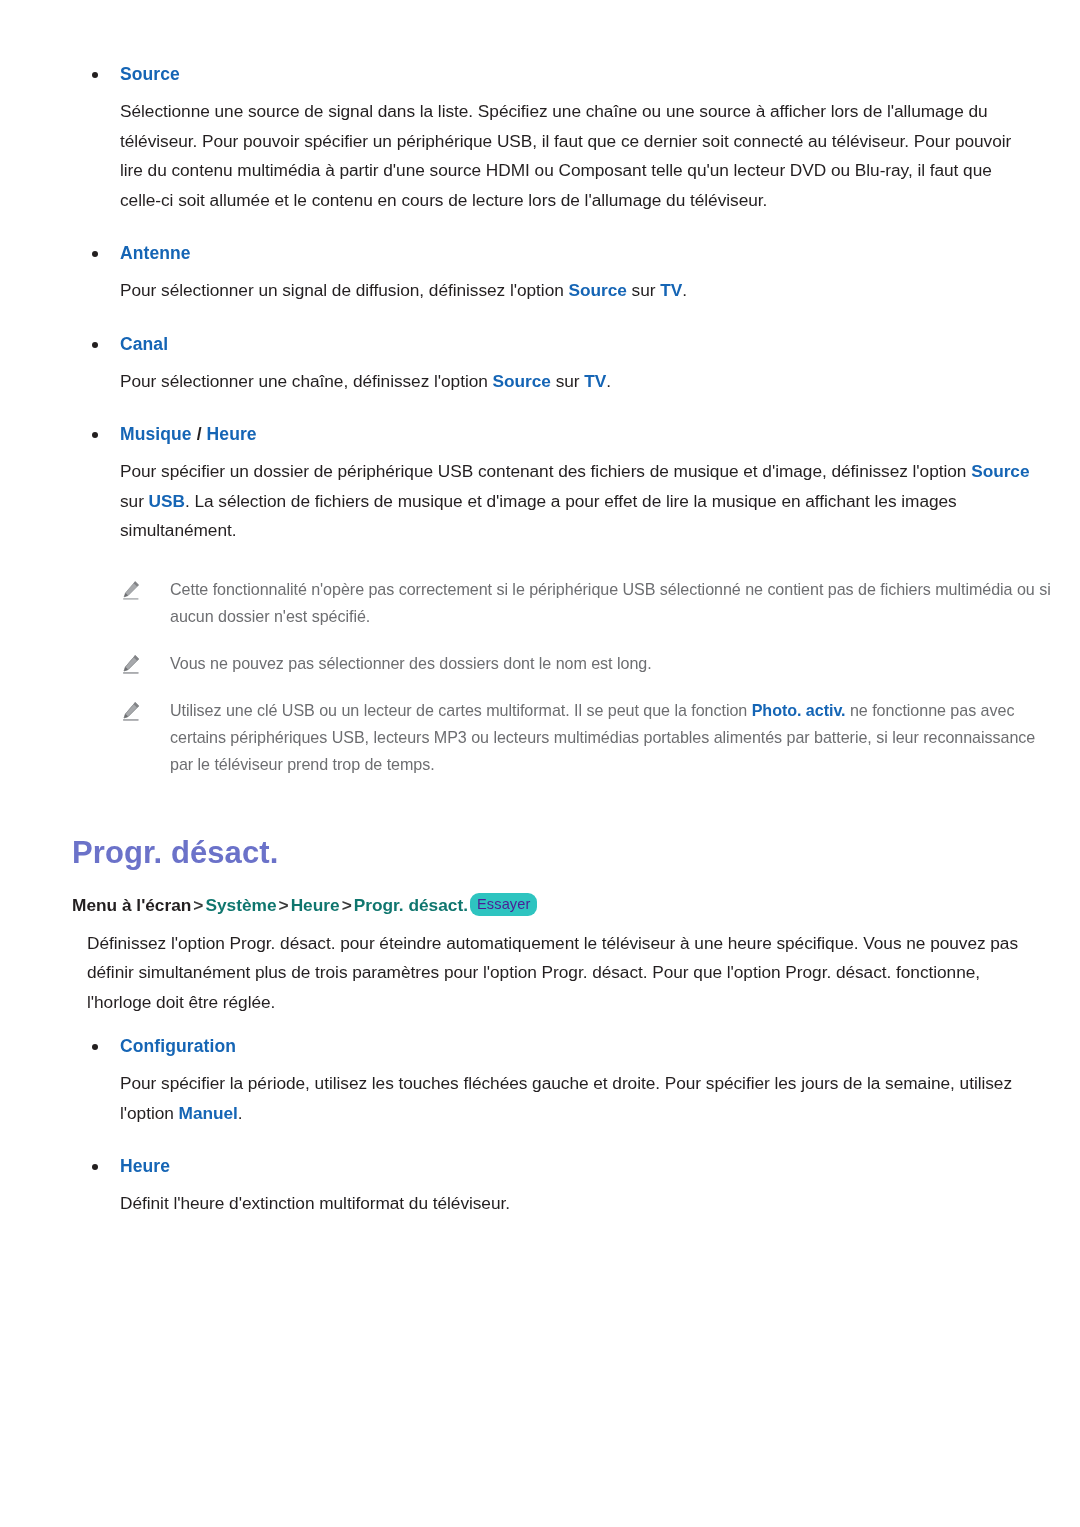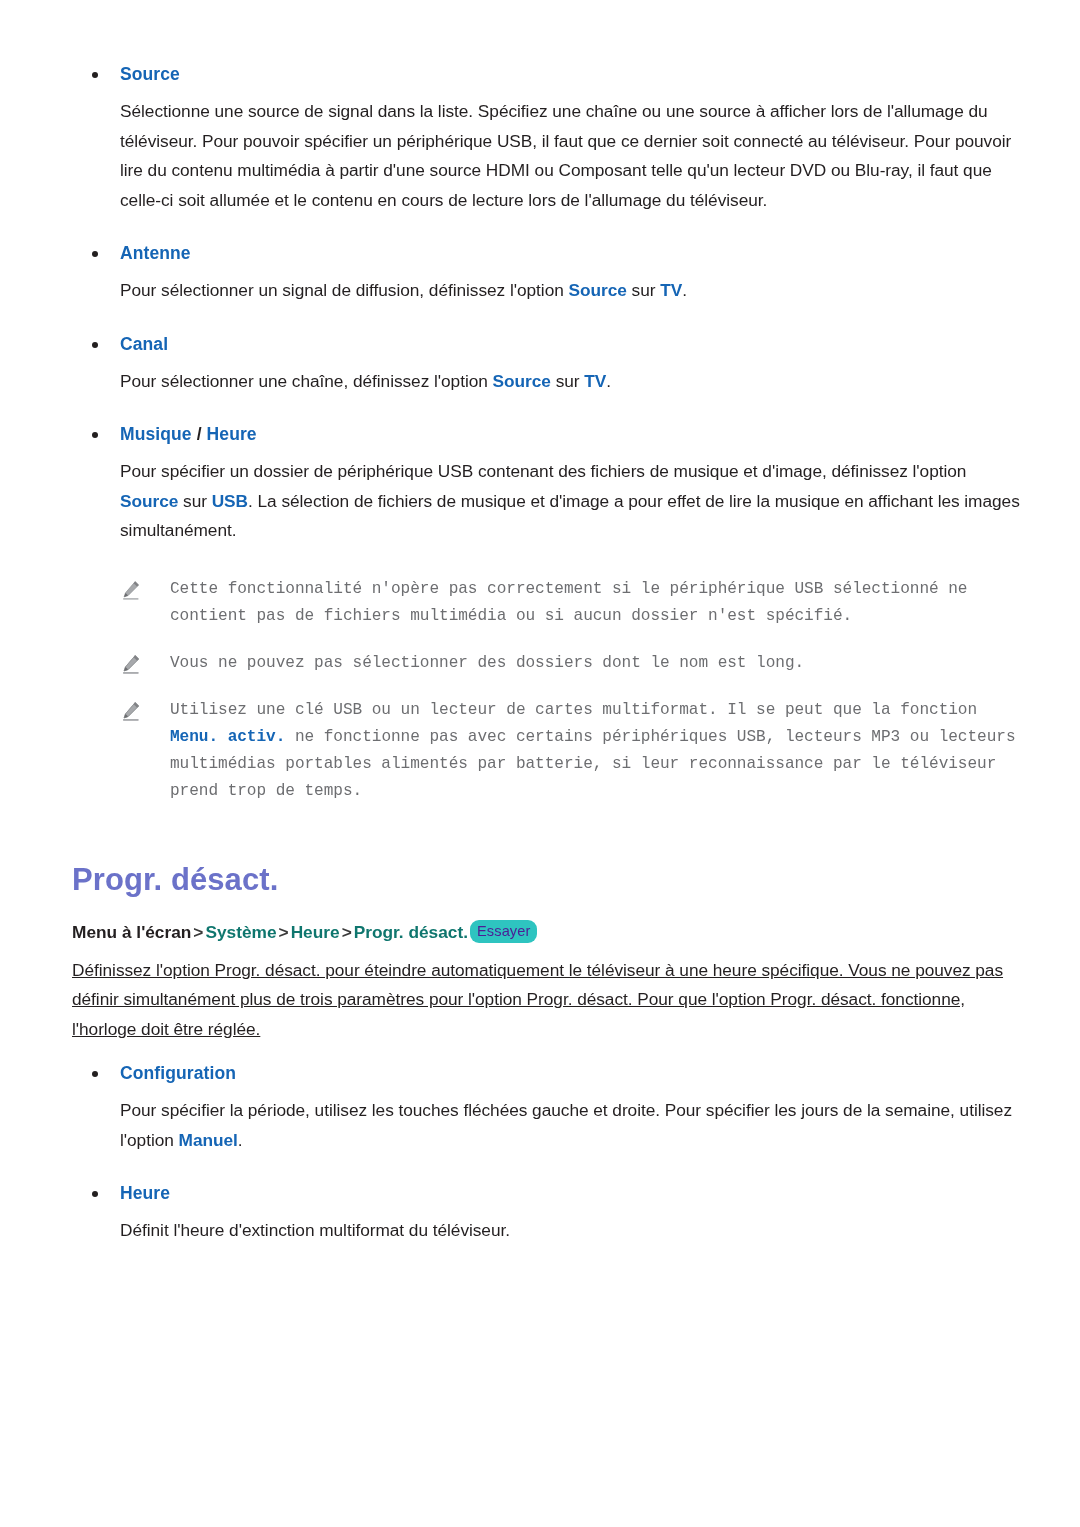--- a/index.html
+++ b/index.html
@@ -13,21 +13,21 @@
     font-family: "Liberation Sans", sans-serif;
     color: #231f20;
     -webkit-font-smoothing: antialiased;
   }
 
   .page {
     position: relative;
     width: 1080px;
     height: 1175px;
     box-sizing: border-box;
-    padding: 62px 56px 0 72px;
+    padding: 62px 29px 0 72px;
   }
 
   
   .bullet-row {
     position: relative;
     padding-left: 48px;
     margin: 0 0 4px 0;
   }
   .bullet-dot {
     position: absolute;
@@ -53,43 +53,41 @@
   
   .para {
     margin: 11px 0 0 48px;
     font-size: 17.3px;
     line-height: 29.5px;
     color: #231f20;
     letter-spacing: -0.05px;
     max-width: 912px;
   }
   .para.flush {
-    margin-left: 0;
+    margin-left: 15px;
     max-width: 950px;
-    text-decoration: underline;
   }
   .kw {
     color: #1565b5;
     font-weight: bold;
   }
 
   .gap-sm { height: 17px; }
   .gap-md { height: 26px; }
   .gap-lg { height: 36px; }
 
   
   .notes {
     margin: 30px 0 0 0;
   }
   .note-row {
     position: relative;
     padding-left: 98px;
     margin-bottom: 20px;
     max-width: 1012px;
-    font-family: Liberation Mono, monospace;
   }
   .note-icon {
     position: absolute;
     left: 48px;
     top: 3px;
     width: 22px;
     height: 22px;
     display: block;
   }
   .note-text {
@@ -224,21 +222,21 @@
 
     <div class="note-row">
       <span class="note-icon">
         <svg width="22" height="22" viewBox="0 0 22 22" aria-hidden="true">
           <path d="M15.2 2.6 L18.6 6.0 L8.1 16.5 L4.1 17.9 L5.5 13.9 Z" fill="#a7a9ac" stroke="#939598" stroke-width="0.8"></path>
           <path d="M15.2 2.6 L18.6 6.0 L17.0 7.6 L13.6 4.2 Z" fill="#808285"></path>
           <path d="M5.5 13.9 L8.1 16.5 L4.1 17.9 Z" fill="#6d6e71"></path>
           <line x1="3.2" y1="19.9" x2="18.4" y2="19.9" stroke="#a7a9ac" stroke-width="1.4"></line>
         </svg>
       </span>
-      <span class="note-text"><span>Utilisez une clé USB ou un lecteur de cartes multiformat. Il se peut que la fonction </span><span class="kw">Menu. activ.</span><span> ne fonctionne pas avec certains périphériques USB, lecteurs MP3 ou lecteurs multimédias portables alimentés par batterie, si leur reconnaissance par le téléviseur prend trop de temps.</span></span>
+      <span class="note-text"><span>Utilisez une clé USB ou un lecteur de cartes multiformat. Il se peut que la fonction </span><span class="kw">Photo. activ.</span><span> ne fonctionne pas avec certains périphériques USB, lecteurs MP3 ou lecteurs multimédias portables alimentés par batterie, si leur reconnaissance par le téléviseur prend trop de temps.</span></span>
     </div>
 
   </div>
 
   <div class="gap-lg"></div>
 
   <h2 class="section-heading">Progr. désact.</h2>
 
   <div class="breadcrumb"><span class="crumb-root">Menu à l'écran</span><span class="crumb-sep">&gt;</span><span class="crumb-link">Système</span><span class="crumb-sep">&gt;</span><span class="crumb-link">Heure</span><span class="crumb-sep">&gt;</span><span class="crumb-link">Progr. désact.</span><span class="try-badge">Essayer</span></div>
 

